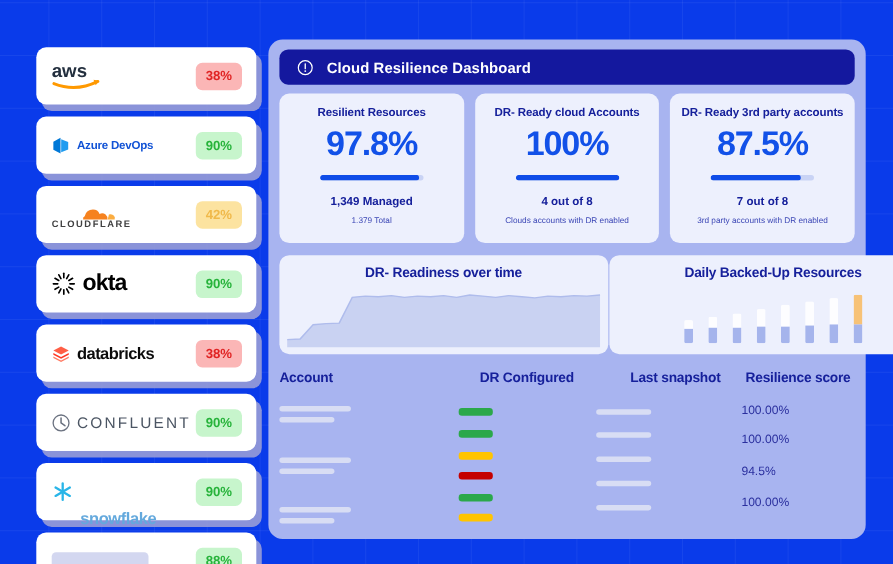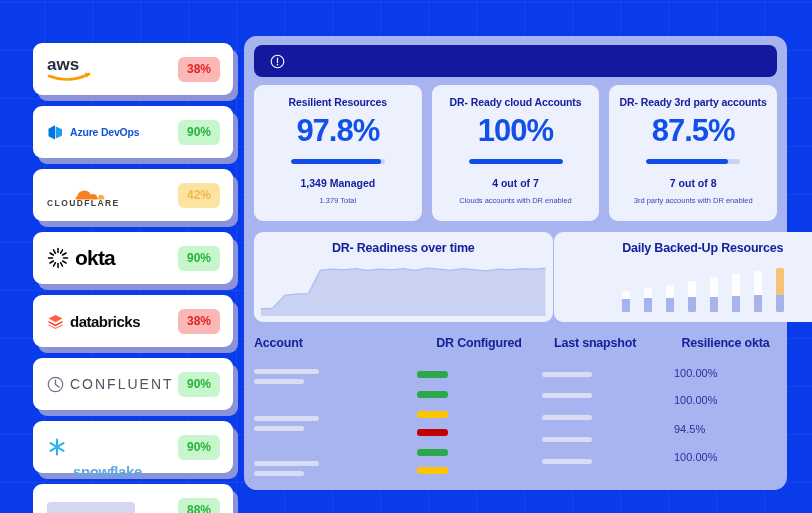--- a/index.html
+++ b/index.html
@@ -199,21 +199,21 @@
     width: 523px; height: 144px;
   }
   .t-head {
     display: flex;
     font-size: 12.5px; font-weight: bold;
     color: #16209B;
     letter-spacing: -0.2px;
   }
   .col-account   { width: 150px; }
   .col-dr        { width: 150px; text-align: center; }
-  .col-snapshot  { width: 120px; }
+  .col-snapshot  { width: 120px; text-align: center; }
   .col-score     { width: 103px; text-align: center; }
 
   .t-body { position: relative; height: 112px; margin-top: 11px; }
 
   .sk-group { position: absolute; }
   .sk-line {
     height: 5px; border-radius: 3px;
     background: #D8DDF4;
     margin-bottom: 5px;
   }
@@ -352,39 +352,40 @@
 </div>
 
 <div class="dashboard">
 
   <div class="dash-header">
     <svg class="info-ico" width="15" height="15" viewBox="0 0 15 15">
       <circle cx="7.5" cy="7.5" r="6.3" fill="none" stroke="#FFFFFF" stroke-width="1.1"></circle>
       <line x1="7.5" y1="4" x2="7.5" y2="8.4" stroke="#FFFFFF" stroke-width="1.2" stroke-linecap="round"></line>
       <circle cx="7.5" cy="10.6" r="0.85" fill="#FFFFFF"></circle>
     </svg>
+    <span class="title">Cloud Resilience Dashboard</span>
   </div>
 
   <div class="kpi-row">
     <div class="kpi-card">
       <div class="kpi-title">Resilient Resources</div>
       <div class="kpi-value">97.8%</div>
       <div class="kpi-progress">
           <i style="width:96%"></i>
         </div>
       <div class="kpi-sub">1,349 Managed</div>
       <div class="kpi-note">1.379 Total</div>
     </div>
     <div class="kpi-card">
       <div class="kpi-title">DR- Ready cloud Accounts</div>
       <div class="kpi-value">100%</div>
       <div class="kpi-progress">
           <i style="width:100%"></i>
         </div>
-      <div class="kpi-sub">4 out of 7</div>
+      <div class="kpi-sub">4 out of 8</div>
       <div class="kpi-note">Clouds accounts with DR enabled</div>
     </div>
     <div class="kpi-card">
       <div class="kpi-title">DR- Ready 3rd party accounts</div>
       <div class="kpi-value">87.5%</div>
       <div class="kpi-progress">
           <i style="width:87.5%"></i>
         </div>
       <div class="kpi-sub">7 out of 8</div>
       <div class="kpi-note">3rd party accounts with DR enabled</div>
@@ -439,21 +440,21 @@
           </div>
         </div>
     </div>
   </div>
 
   <div class="table">
     <div class="t-head">
       <div class="col-account">Account</div>
       <div class="col-dr">DR Configured</div>
       <div class="col-snapshot">Last snapshot</div>
-      <div class="col-score">Resilience okta</div>
+      <div class="col-score">Resilience score</div>
     </div>
 
     <div class="t-body" id="t-body">
         <div class="sk-group" style="left: 0px; top: 8px;">
           <div class="sk-line sk-long"></div>
           <div class="sk-line sk-short"></div>
         </div>
         <div class="sk-group" style="left: 0px; top: 55px;">
           <div class="sk-line sk-long"></div>
           <div class="sk-line sk-short"></div>

